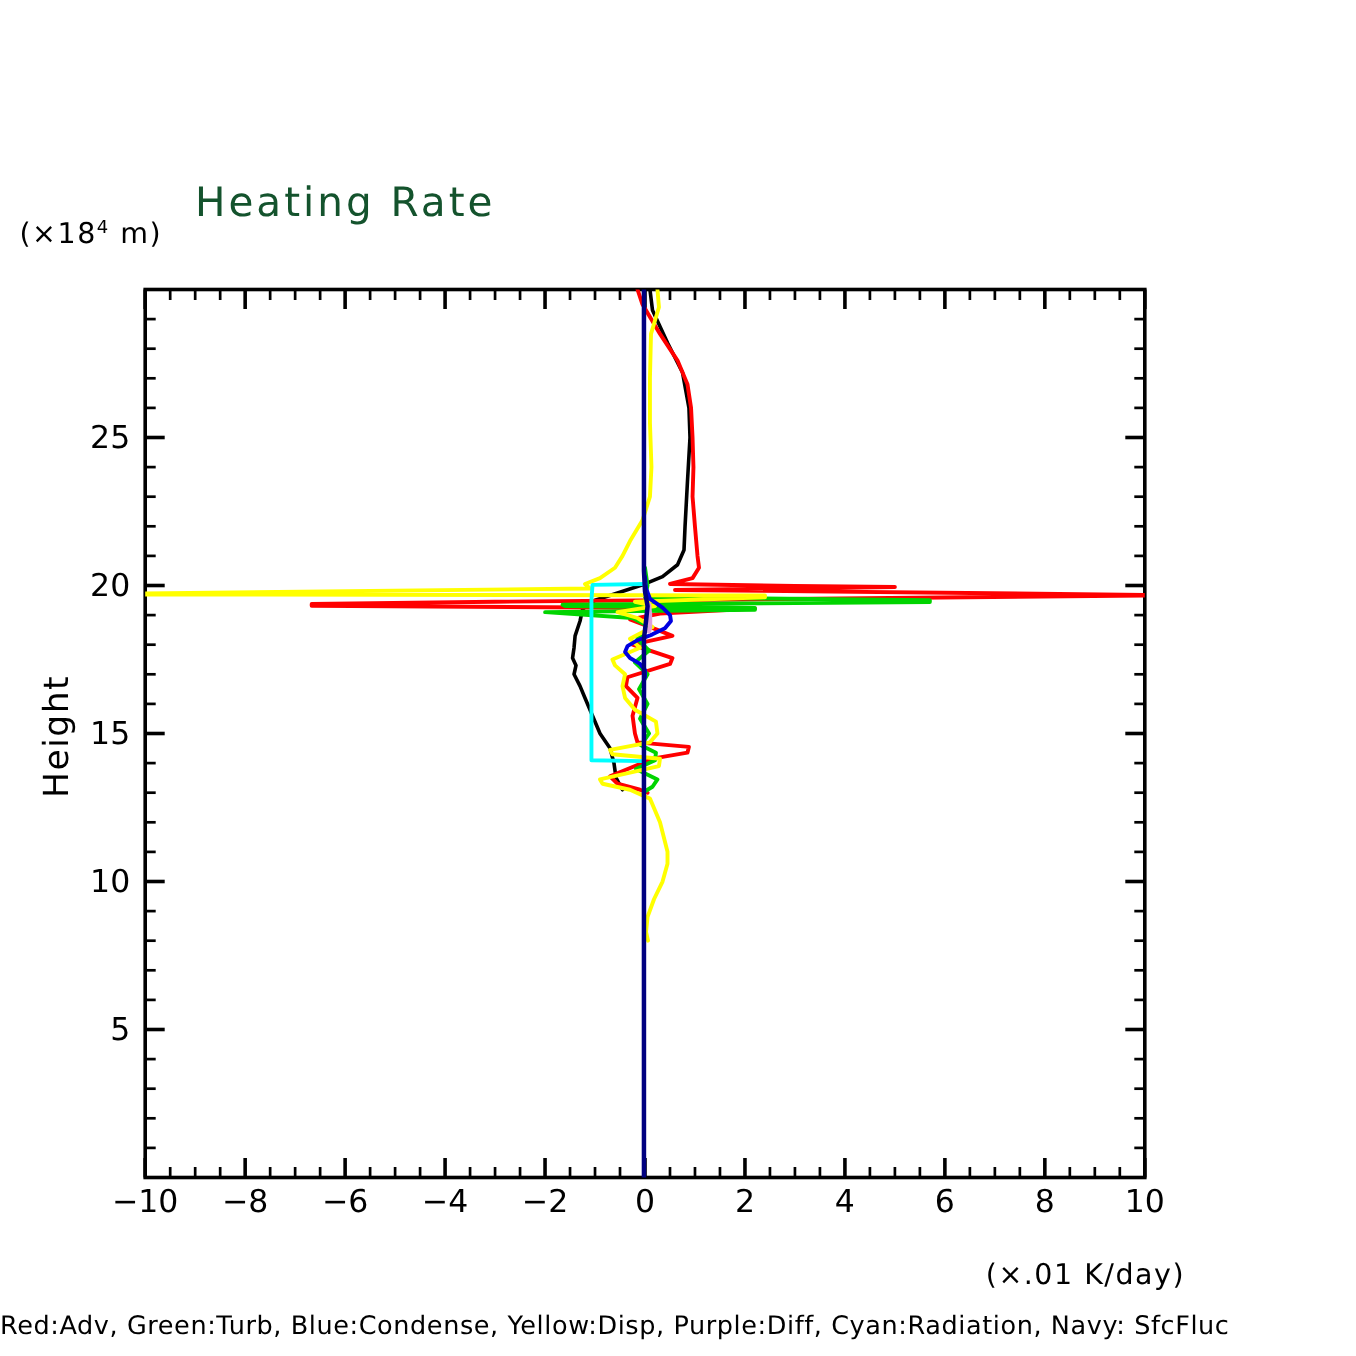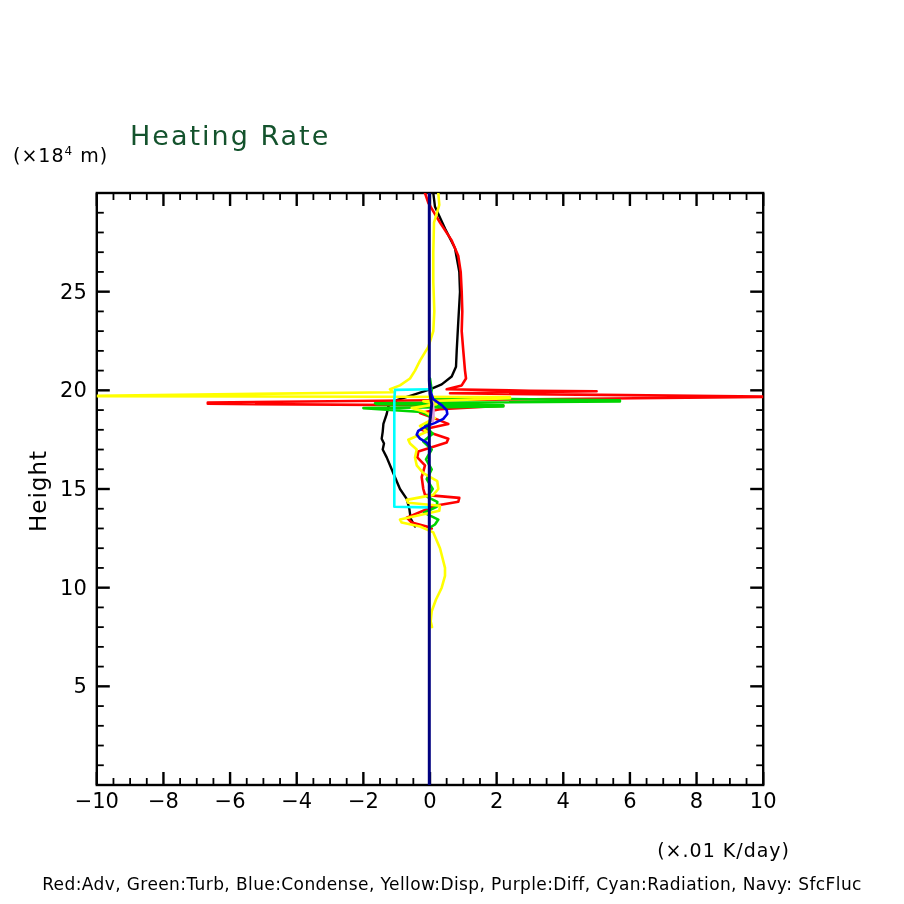--- a/index.html
+++ b/index.html
@@ -7,21 +7,21 @@
          font-family:"DejaVu Sans", sans-serif;color:#000;}
   #chart-svg{position:absolute;left:0;top:0;}
   .title{position:absolute;left:130px;top:120px;width:600px;
          font-size:27px;letter-spacing:2px;color:#14532d;}
   .y-unit{position:absolute;left:13px;top:144px;font-size:19px;letter-spacing:1px;}
   .y-unit sup{font-size:12px;}
   .y-label{position:absolute;left:-22px;top:478px;width:120px;text-align:center;
            font-size:23px;letter-spacing:1px;transform:rotate(-90deg);transform-origin:center;}
   .x-unit{position:absolute;left:540px;top:813px;width:250px;text-align:right;
           font-size:19px;letter-spacing:1px;margin-top:26px;}
-  .legend{position:absolute;left:0;top:874px;width:904px;text-align:center;
+  .legend{position:absolute;left:0;top:874px;width:904px;
           font-size:17px;letter-spacing:0.4px;white-space:nowrap;}
 </style>
 </head>
 <body>
 <div id="stage">
 
   <svg id="chart-svg" width="904" height="904" viewBox="0 0 904 904">
       <defs>
         <clipPath id="plotclip">
           <rect x="96.8" y="193" width="666.4000000000001" height="592"></rect>

